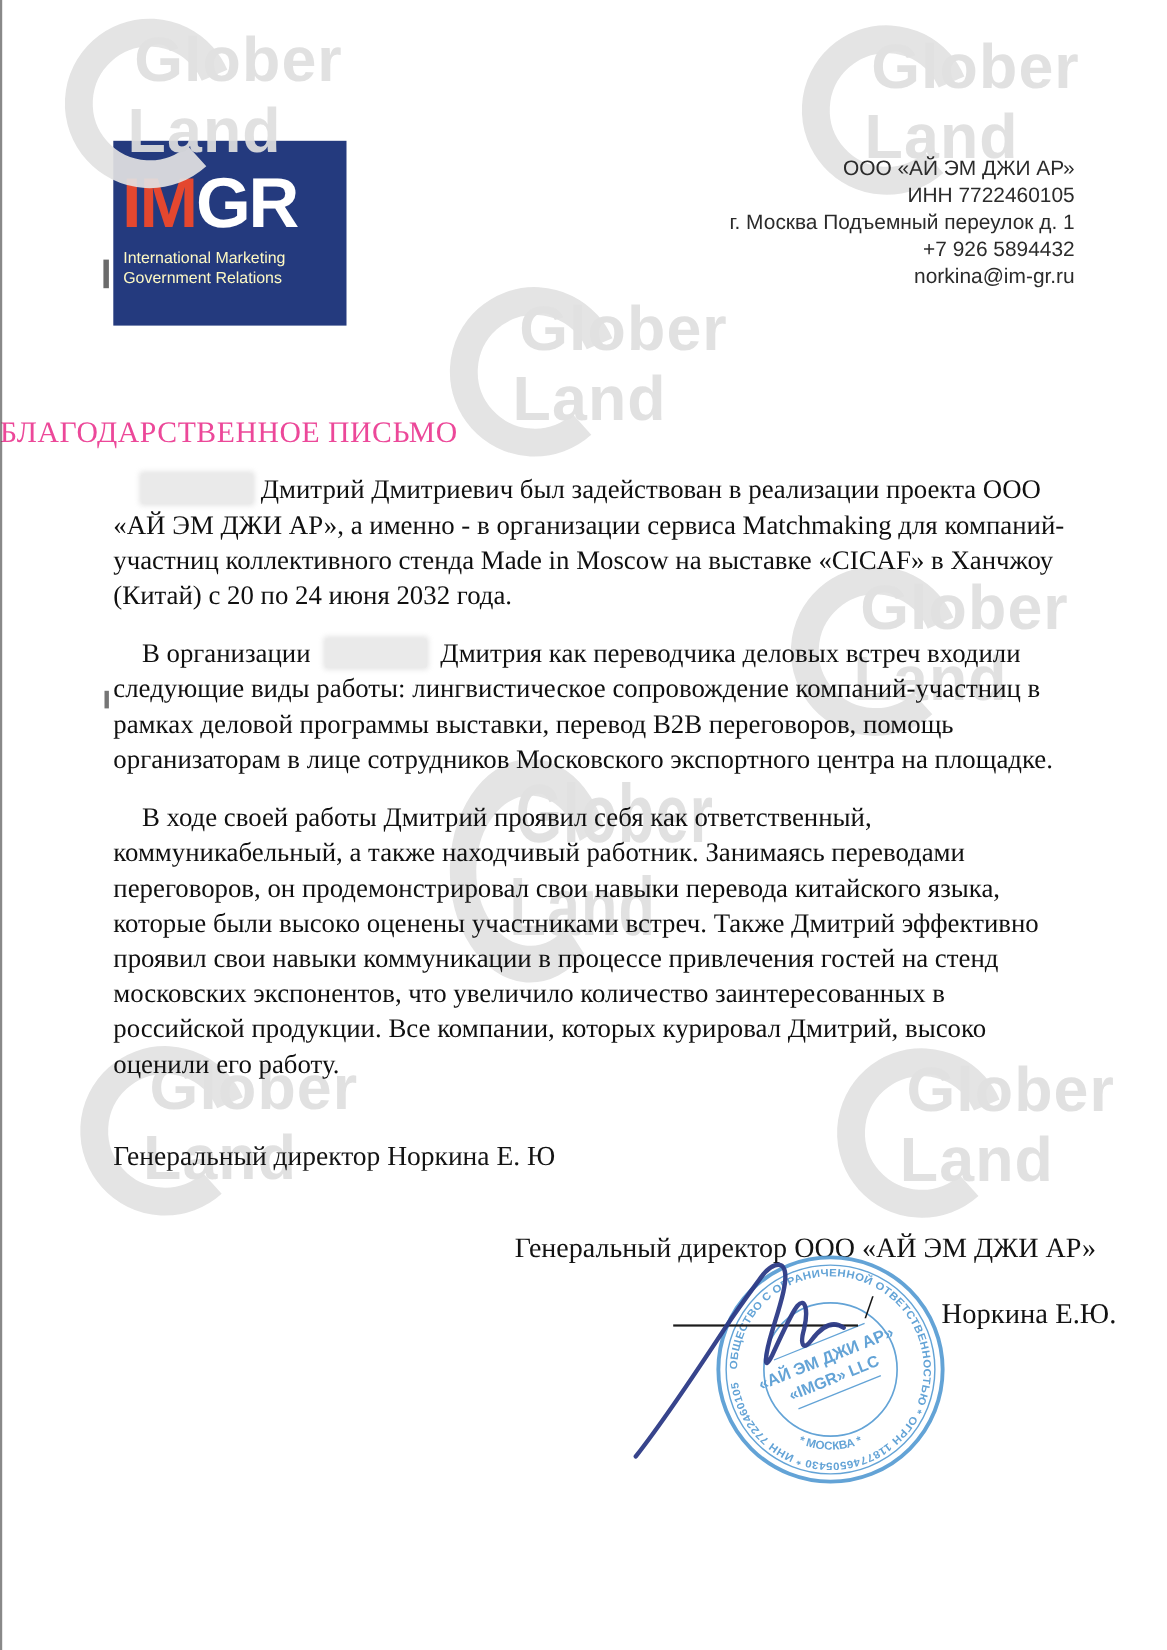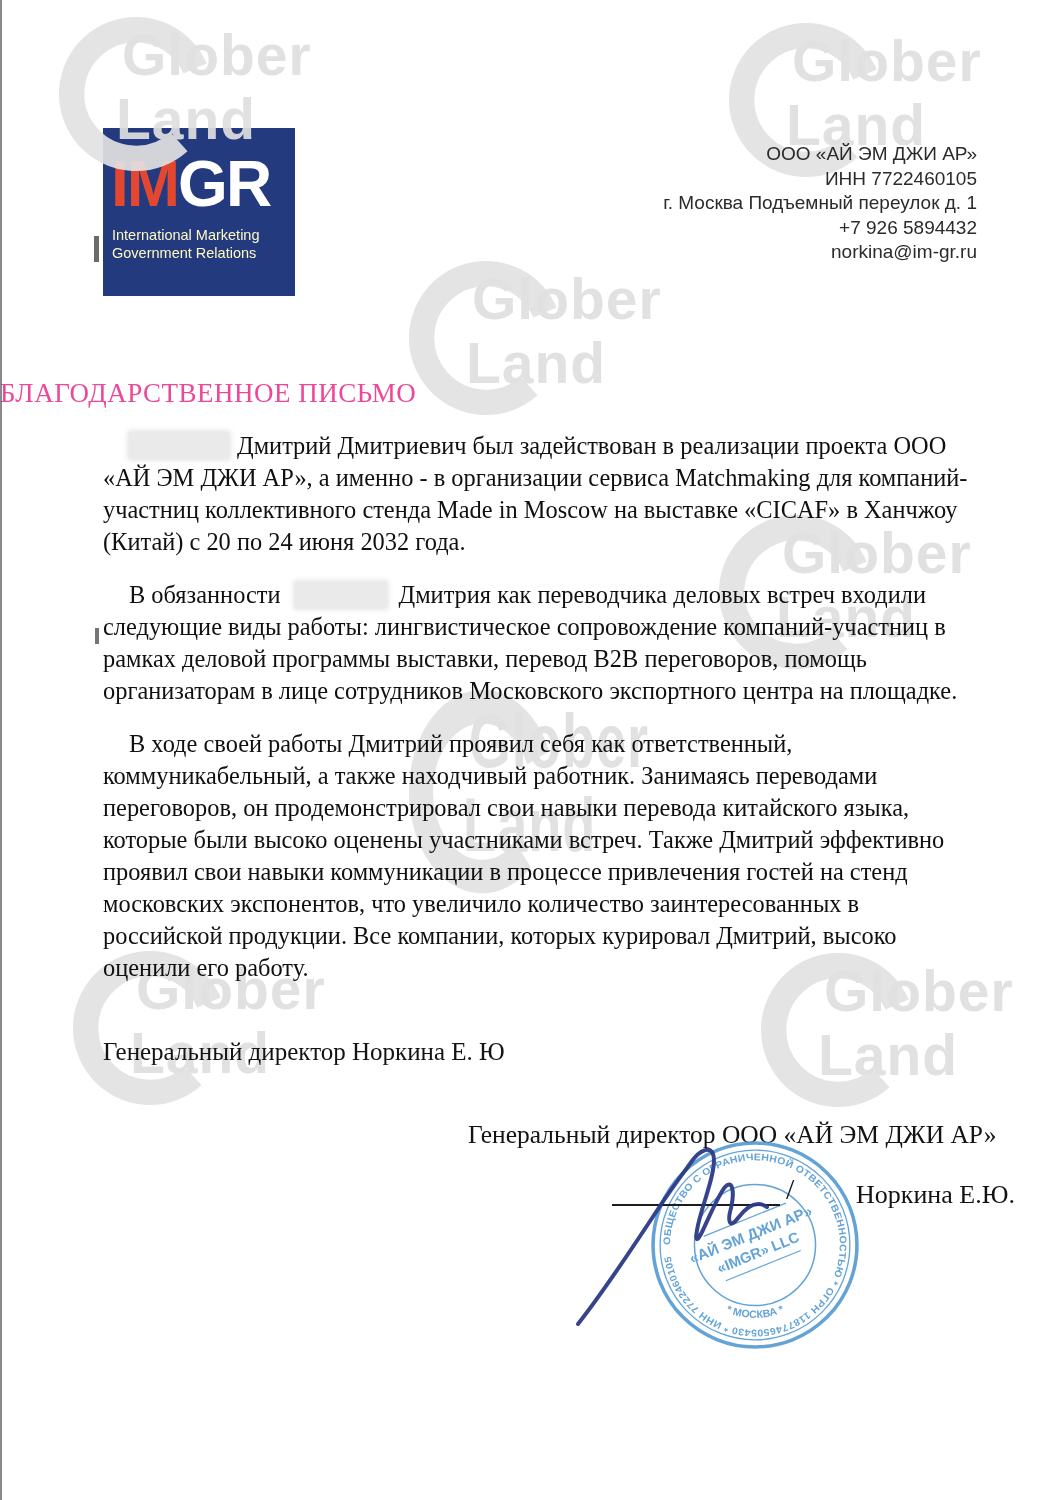--- a/index.html
+++ b/index.html
@@ -27,21 +27,21 @@
      color:var(--wm_gray);letter-spacing:1px;}
   .wm-a{left:58px;top:14px;}
   .wm-b{left:728px;top:20px;}
   .wm-c{left:408px;top:258px;}
   .wm-d{left:718px;top:512px;}
   .wm-e{left:408px;top:686px;transform:scale(.95,1.32);transform-origin:top left;}
   .wm-f{left:72px;top:948px;}
   .wm-g{left:760px;top:950px;}
 
   
-  .logo{position:absolute;left:103px;top:128px;width:192px;height:168px;
+  .logo{position:absolute;left:103px;top:128px;width:212px;height:168px;
         background:var(--logo_blue);z-index:1;}
   .logo-word{position:absolute;left:8px;top:24px;
         font-family:"Liberation Sans",sans-serif;font-weight:bold;
         font-size:64px;letter-spacing:-2px;line-height:64px;}
   .logo-im{color:var(--logo_red);}
   .logo-gr{color:#ffffff;}
   .logo-sub{position:absolute;left:9px;top:98px;
         font-family:"Liberation Sans",sans-serif;font-size:14.5px;
         line-height:18px;color:#fef9c3;}
 
@@ -153,21 +153,21 @@
     <div>ИНН 7722460105</div>
     <div>г. Москва Подъемный переулок д. 1</div>
     <div>+7 926 5894432</div>
     <div>norkina@im-gr.ru</div>
   </div>
 
   <div class="title">БЛАГОДАРСТВЕННОЕ ПИСЬМО</div>
 
   <div class="body-text">
     <p><span class="redact redact-1"></span><span>Дмитрий Дмитриевич был задействован в реализации проекта ООО «АЙ ЭМ ДЖИ АР», а именно - в организации сервиса Matchmaking для компаний-участниц коллективного стенда Made in Moscow на выставке «CICAF» в Ханчжоу (Китай) с 20 по 24 июня 2032 года.</span></p>
-    <p class="indent"><span>В обязанности</span><span class="redact redact-2"></span><span>Дмитрия как переводчика деловых встреч входили следующие виды работы: лингвистическое сопровождение компаний-участниц в рамках деловой программы выставки, перевод B2B переговоров, помощь организаторам в лице сотрудников Московского экспортного центра на площадке.</span></p>
+    <p class="indent"><span>В организации</span><span class="redact redact-2"></span><span>Дмитрия как переводчика деловых встреч входили следующие виды работы: лингвистическое сопровождение компаний-участниц в рамках деловой программы выставки, перевод B2B переговоров, помощь организаторам в лице сотрудников Московского экспортного центра на площадке.</span></p>
     <p class="indent">В ходе своей работы Дмитрий проявил себя как ответственный, коммуникабельный, а также находчивый работник. Занимаясь переводами переговоров, он продемонстрировал свои навыки перевода китайского языка, которые были высоко оценены участниками встреч. Также Дмитрий эффективно проявил свои навыки коммуникации в процессе привлечения гостей на стенд московских экспонентов, что увеличило количество заинтересованных в российской продукции. Все компании, которых курировал Дмитрий, высоко оценили его работу.</p>
   </div>
 
   <div class="sig-line1">Генеральный директор Норкина Е. Ю</div>
   <div class="sig-line2">Генеральный директор ООО «АЙ ЭМ ДЖИ АР»</div>
   <div class="sig-underline"></div>
   <div class="sig-slash">/</div>
   <div class="sig-name">Норкина Е.Ю.</div>
 
   <svg class="stamp" viewBox="0 0 212 212">

